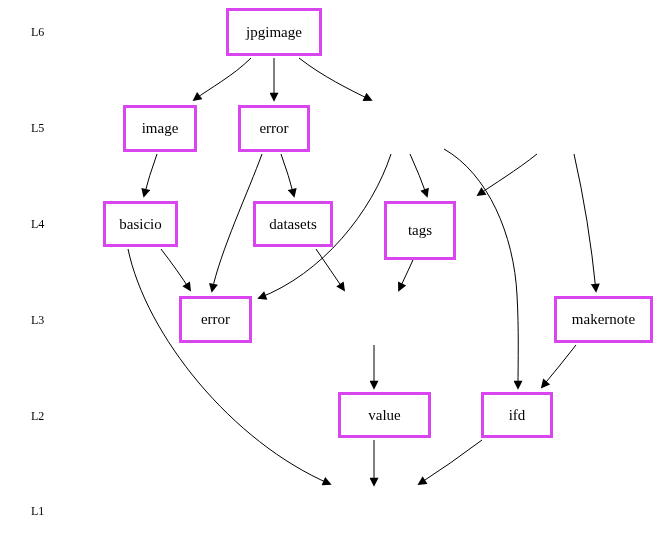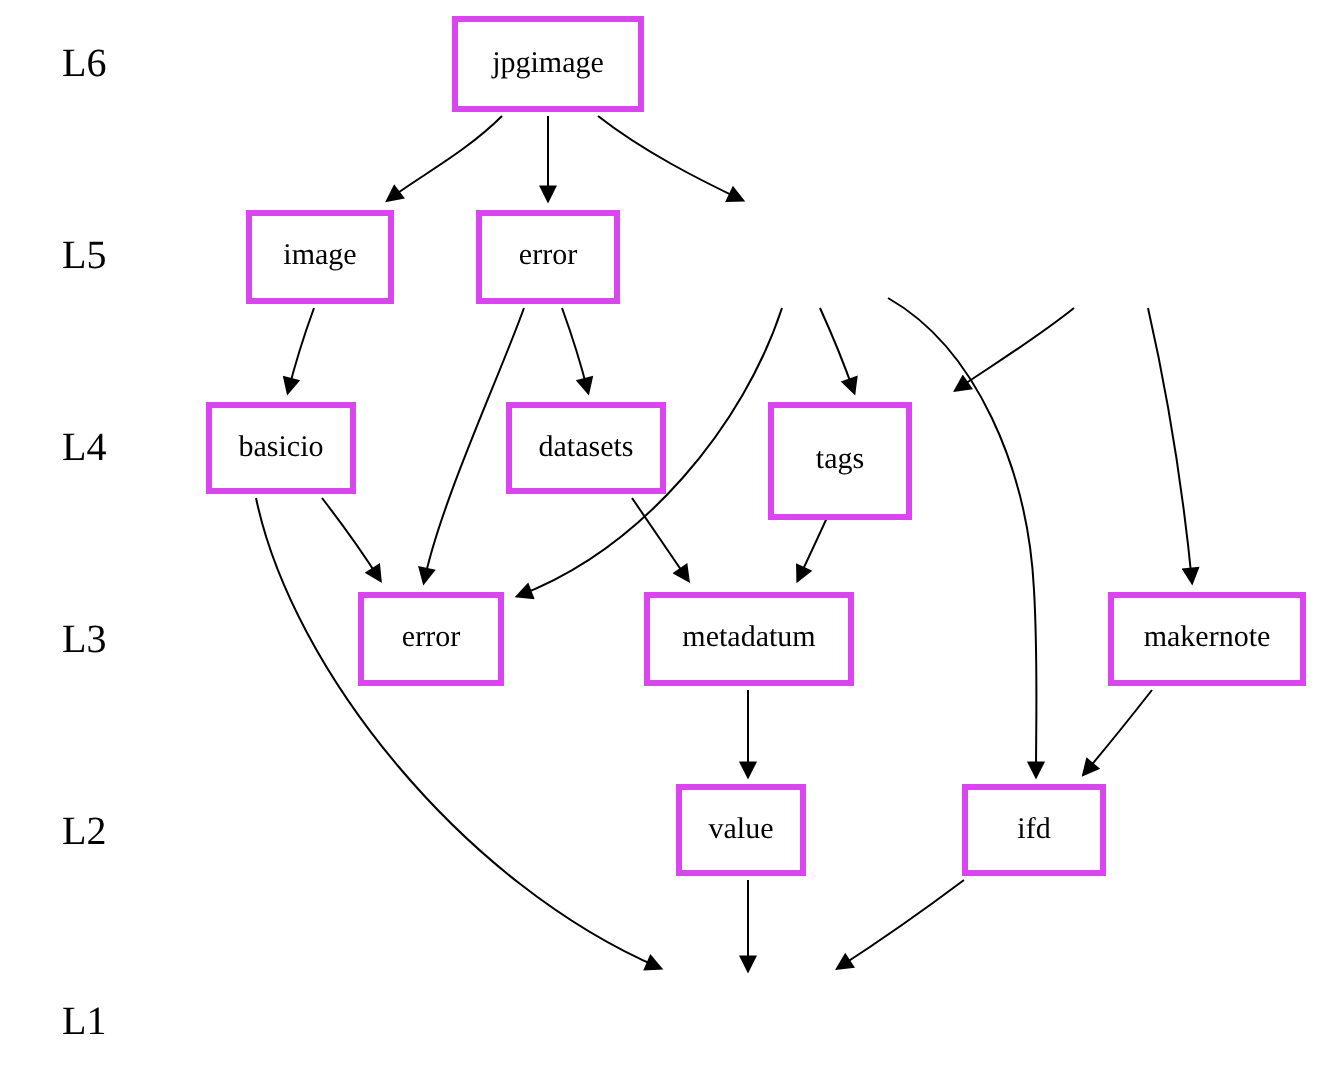--- a/index.html
+++ b/index.html
@@ -27,21 +27,21 @@
     justify-content: center;
     font-size: 15px;
     line-height: 1;
     white-space: nowrap;
   }
   .level-label {
     position: absolute;
     left: 31px;
     width: 30px;
     height: 18px;
-    font-size: 20px;
+    font-size: 12px;
     line-height: 18px;
     text-align: left;
   }
   .edge {
     fill: none;
     stroke: #000000;
     stroke-width: 1;
   }
 </style>
 </head>
@@ -83,18 +83,17 @@
     <path class="edge" marker-end="url(#arrow)" d="M482,440 Q450,464 419,484"></path>
   </svg>
 
   <div class="node" style="left:226px;top:8px;width:96px;height:48px">jpgimage</div>
   <div class="node" style="left:123px;top:105px;width:74px;height:47px">image</div>
   <div class="node" style="left:238px;top:105px;width:72px;height:47px">error</div>
   <div class="node" style="left:103px;top:201px;width:75px;height:46px">basicio</div>
   <div class="node" style="left:253px;top:201px;width:80px;height:46px">datasets</div>
   <div class="node" style="left:384px;top:201px;width:72px;height:59px">tags</div>
   <div class="node" style="left:179px;top:296px;width:73px;height:47px">error</div>
-  <div class="node" style="left:322px;top:296px;width:105px;height:47px">metadatum</div>
   <div class="node" style="left:554px;top:296px;width:99px;height:47px">makernote</div>
-  <div class="node" style="left:338px;top:392px;width:65px;height:46px">value</div>
+  <div class="node" style="left:338px;top:392px;width:93px;height:46px">value</div>
   <div class="node" style="left:481px;top:392px;width:72px;height:46px">ifd</div>
 
 </div>
 
 </body></html>

